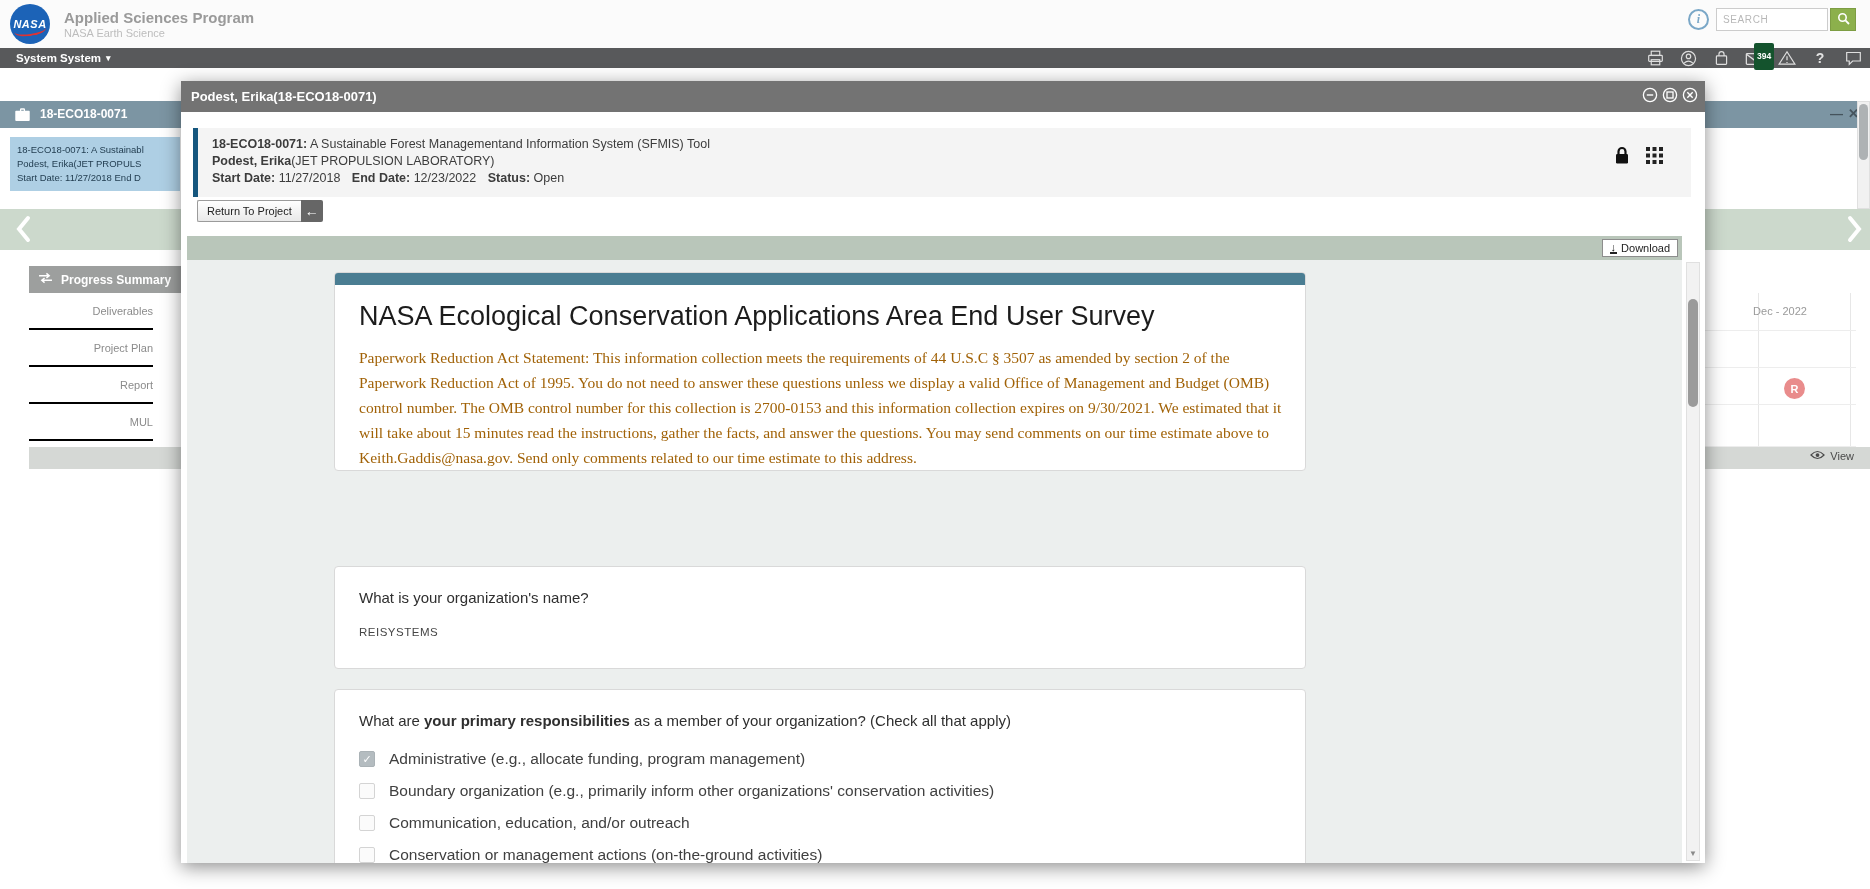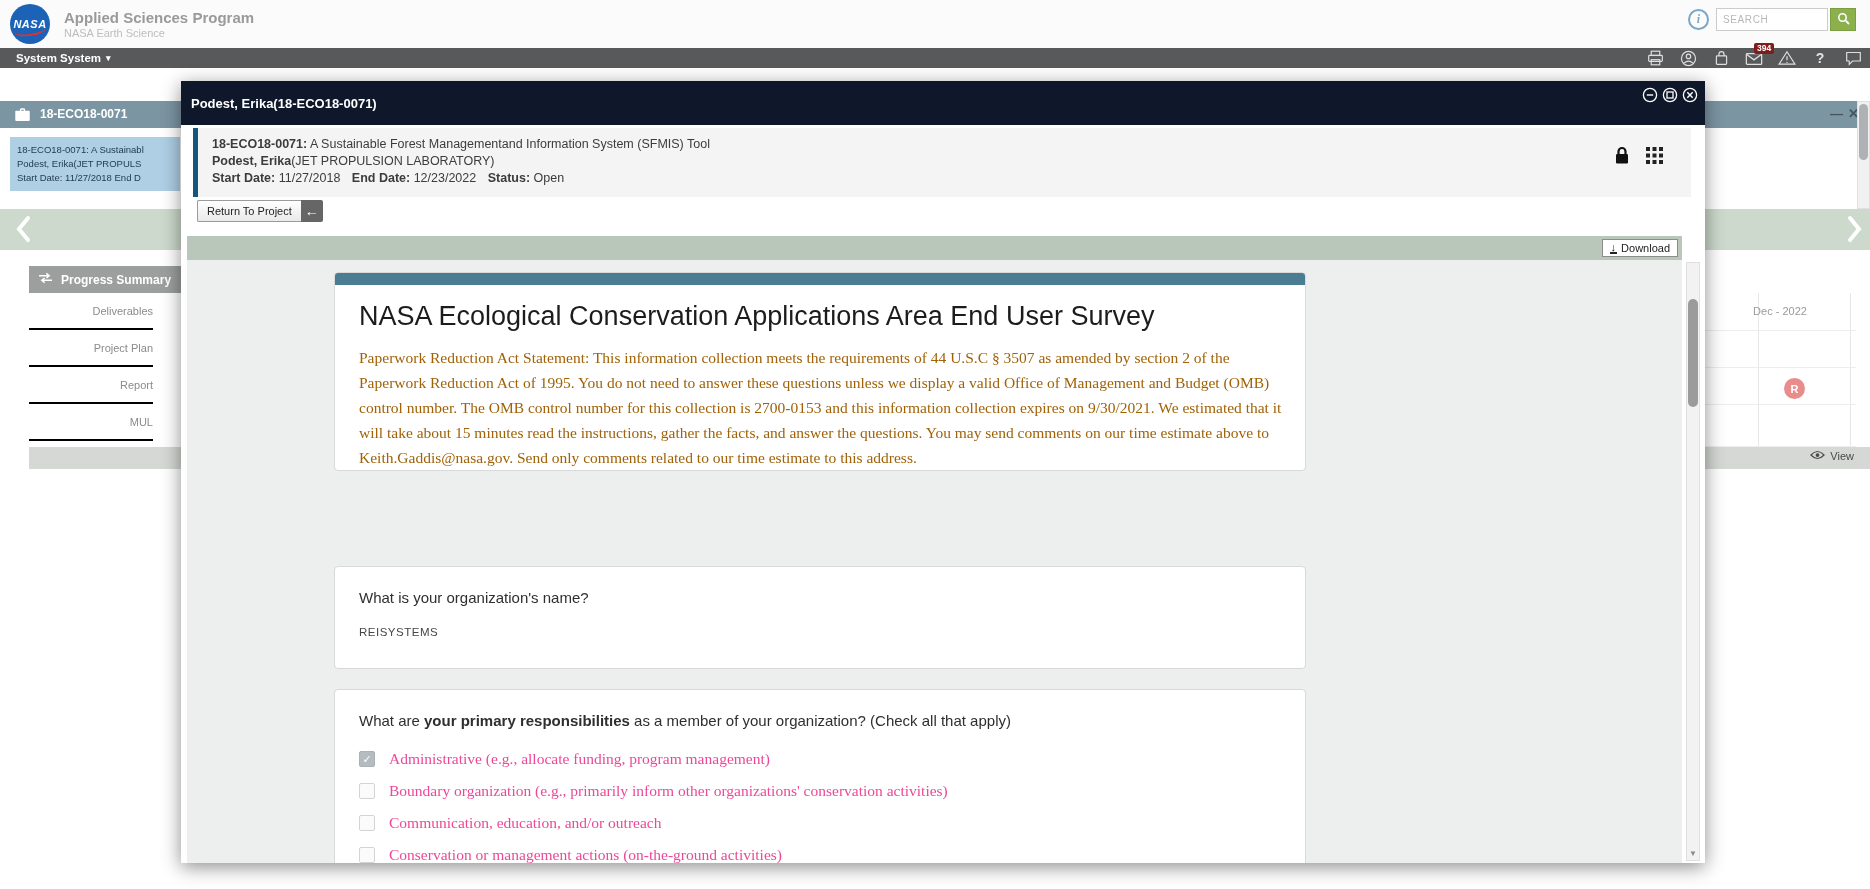--- a/index.html
+++ b/index.html
@@ -29,22 +29,22 @@
   .search-btn { position:absolute; left:1830px; top:8px; width:26px; height:23px;
     background:#8cb04c; border:1px solid #7d9d43; display:flex; align-items:center; justify-content:center; cursor:pointer; }
 
   
   .sysbar { position:absolute; left:0; top:48px; width:1870px; height:20px; background:#58595b;
     display:flex; align-items:center; }
   .sysbar-menu { margin-left:16px; color:#fff; font-size:11.5px; font-weight:bold; display:flex; align-items:center; gap:5px; }
   .sys-icons { position:absolute; right:8px; top:0; height:20px; display:flex; align-items:center; gap:15px; }
   .sys-ic { position:relative; width:18px; height:16px; display:flex; align-items:center; justify-content:center; }
   .sys-ic svg { display:block; }
-  .mail-badge { position:absolute; left:9px; top:-7px; background:#7f1d1d; color:#fff;
-    font-size:8.5px; font-weight:bold; padding:0 3px; border-radius:2px; line-height:11px; }
+  .mail-badge { position:absolute; left:9px; top:-7px; background:#14532d; color:#fff;
+    font-size:8.5px; font-weight:bold; padding:8px 3px; border-radius:2px; line-height:11px; }
   .q-ic { color:#e3e3e3; font-size:14px; font-weight:bold; }
 
   
   .tabbar { position:absolute; left:0; top:101px; width:1870px; height:27px; background:#7c95a3; }
   .tabbar-title { position:absolute; left:40px; top:6px; color:#fff; font-size:12px; font-weight:bold; }
   .tab-min { position:absolute; left:1830px; top:5px; color:#45535c; font-size:13px; font-weight:bold; }
   .tab-close { position:absolute; left:1848px; top:5px; color:#45535c; font-size:13px; font-weight:bold; }
 
   .project-item { position:absolute; left:10px; top:137px; width:170px; height:54px;
     background:#aecfe4; padding:6px 7px; font-size:9.5px; line-height:1.48; color:#1f3a4d; overflow:hidden; }
@@ -68,21 +68,21 @@
   .tl-header { position:absolute; left:0; top:12px; width:152px; text-align:center; font-size:11px; color:#9a9a9a; }
   .r-badge { position:absolute; left:1784px; top:378px; width:21px; height:21px; border-radius:50%;
     background:#e98c8c; color:#fff; font-size:11px; font-weight:bold; display:flex; align-items:center; justify-content:center; }
 
   .ws-scroll { position:absolute; left:1857px; top:101px; width:13px; height:108px; background:#f1f1f1; border:1px solid #e0e0e0; }
   .ws-thumb { position:absolute; left:1px; top:2px; width:9px; height:56px; background:#aeb2b4; border-radius:5px; }
 
   
   .modal { position:absolute; left:181px; top:81px; width:1524px; height:782px; background:#fff;
     box-shadow:0 4px 18px rgba(0,0,0,.45); z-index:10; overflow:hidden; }
-  .modal-titlebar { position:absolute; left:0; top:0; width:100%; height:44px; background:#0f172a;
+  .modal-titlebar { position:absolute; left:0; top:0; width:100%; height:31px; background:#737373;
     display:flex; align-items:center; padding:0 10px; }
   .modal-title { color:#fff; font-size:13px; font-weight:bold; }
   .modal-tb-icons { position:absolute; right:7px; top:6px; display:flex; gap:4px; }
   .modal-tb-icons svg { cursor:pointer; }
 
   .proj-header { position:absolute; left:12px; top:47px; width:1498px; height:69px; background:#f4f4f4;
     border-left:5px solid #15567e; padding:8px 14px; font-size:12.5px; color:#3c3c3c; line-height:17px; }
   .b { font-weight:bold; }
   .ph-icons { position:absolute; right:28px; top:18px; display:flex; gap:16px; align-items:center; }
 
@@ -103,21 +103,21 @@
   .survey-title { margin:16px 24px 0 24px; font-size:27px; color:#1c1c1c; }
   .survey-intro { margin:13px 24px 0 24px; width:924px; font-family:"Liberation Serif",serif;
     font-size:15.5px; line-height:1.62; color:#a16207; }
   .q-text { margin:22px 24px 0 24px; font-size:15px; color:#2f2f2f; }
   .q-answer { margin:20px 24px 0 24px; font-size:11.5px; color:#464646; letter-spacing:.5px; }
   .opt-list { margin:14px 24px 0 24px; }
   .opt-row { height:32px; display:flex; align-items:center; gap:14px; }
   .cbx { width:16px; height:16px; border:1px solid #d4d4d4; background:#fbfbfb; border-radius:2px;
     display:flex; align-items:center; justify-content:center; font-size:11px; color:#fff; }
   .cbx.checked { background:#b4bcc0; border-color:#aab2b6; }
-  .opt-label { font-family:Liberation Serif, serif; font-size:15.5px; color:#ec4899; }
+  .opt-label { font-family:Liberation Sans, sans-serif; font-size:15.5px; color:#404040; }
 
   .modal-scroll { position:absolute; left:1505px; top:181px; width:14px; height:599px; background:#f2f2f2; border:1px solid #e0e0e0; }
   .modal-thumb { position:absolute; left:1px; top:36px; width:10px; height:108px; background:#9b9b9b; border-radius:5px; }
   .modal-scroll-down { position:absolute; left:0; bottom:0; width:12px; height:14px;
     display:flex; align-items:center; justify-content:center; font-size:8px; color:#8a8a8a; background:#f2f2f2; cursor:pointer; }
 </style>
 </head>
 <body>
 
 <div id="screen">

